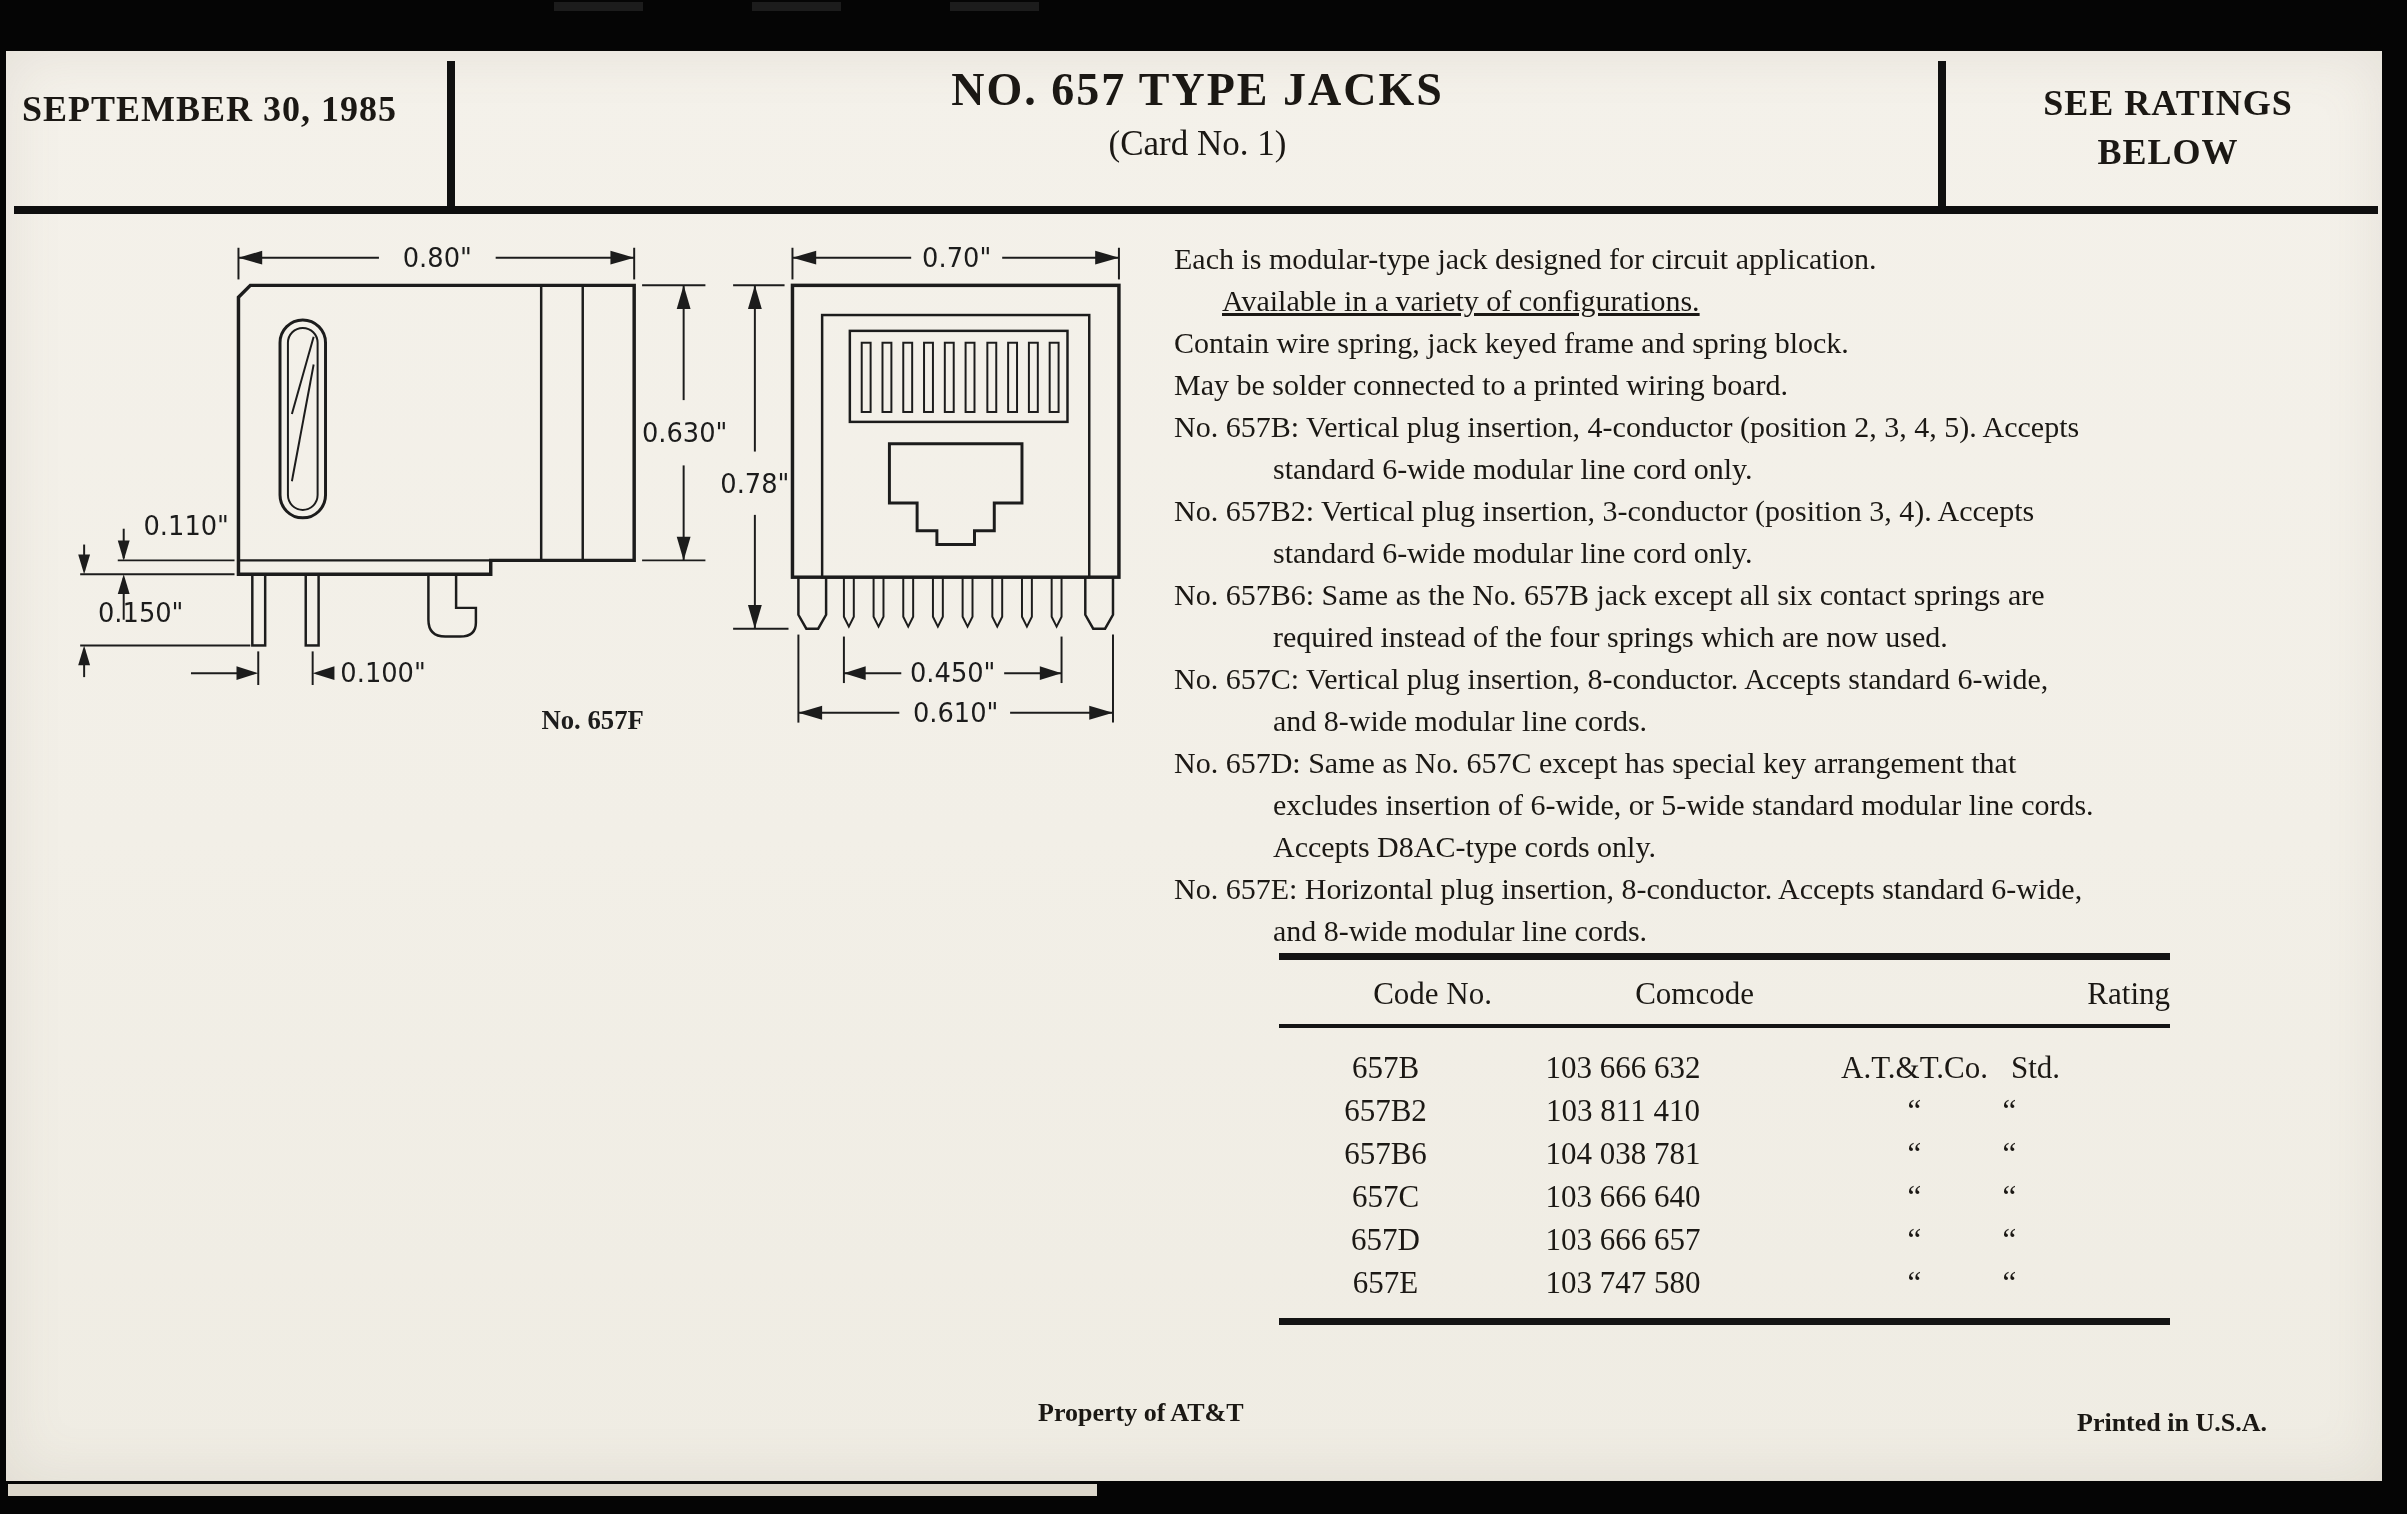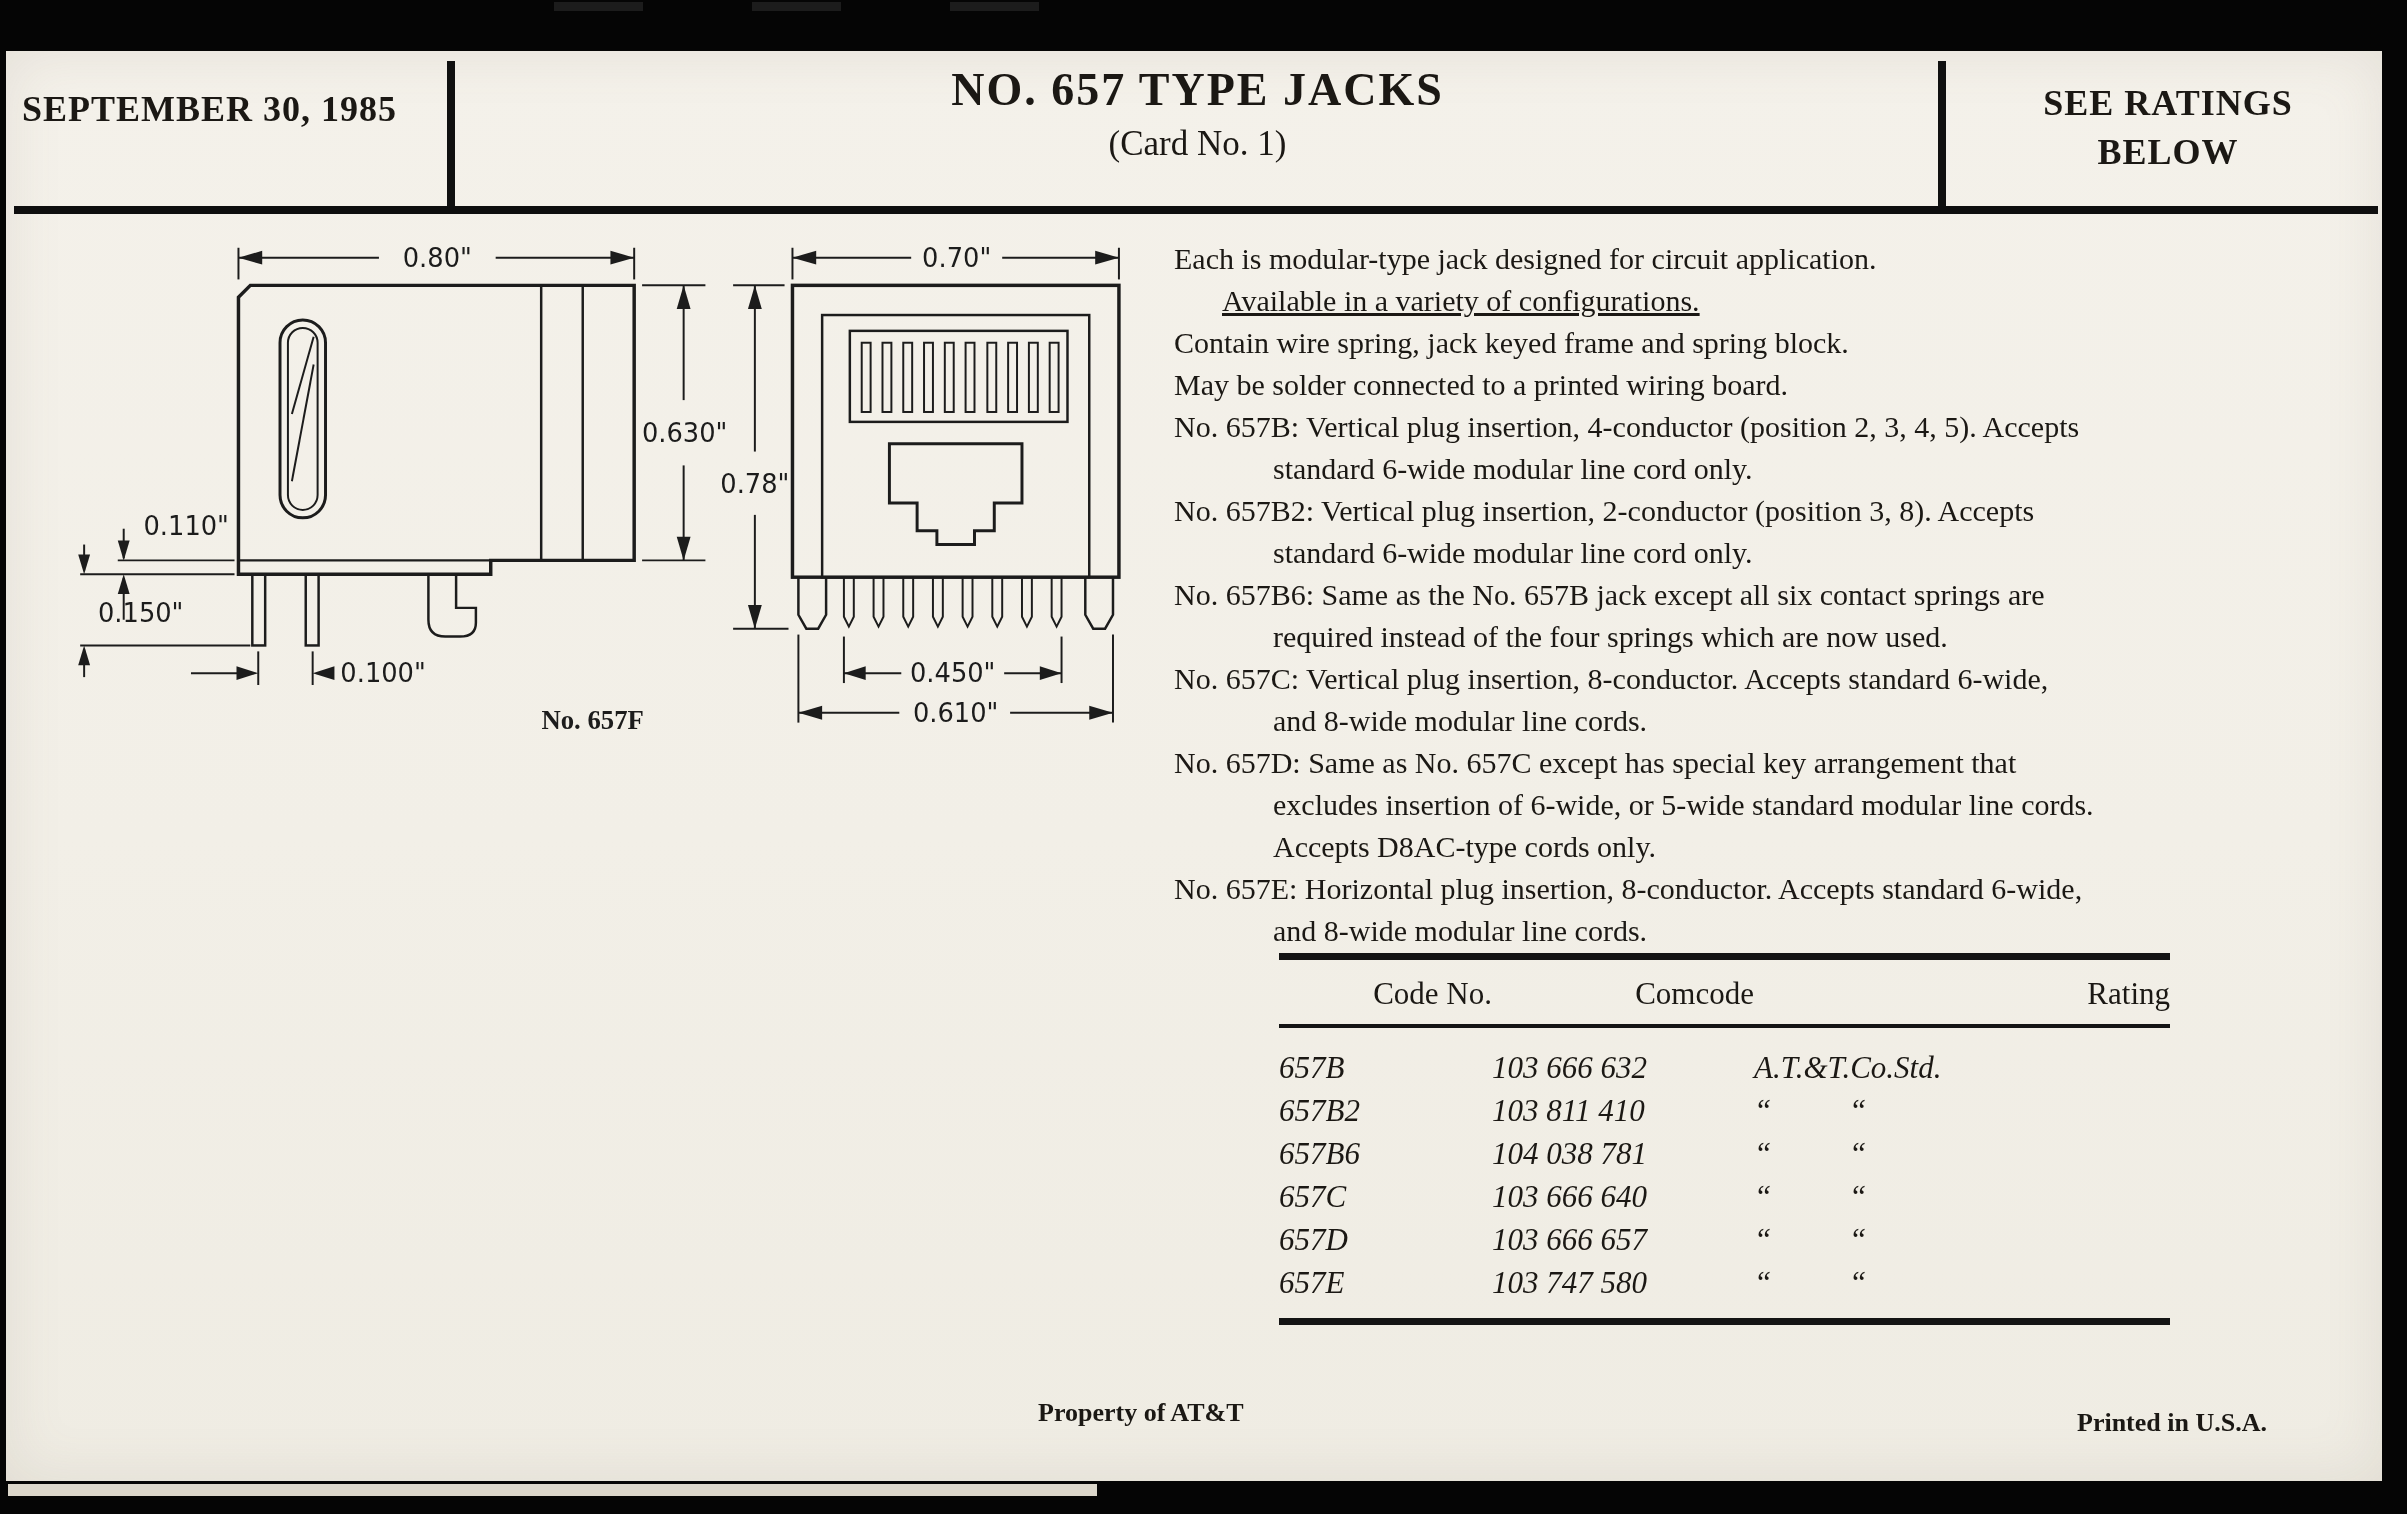--- a/index.html
+++ b/index.html
@@ -40,21 +40,21 @@
   
   .ratings-table{
     position:absolute;left:1279px;top:953px;width:891px;
     border-collapse:collapse;font-size:31px;
     border-top:7px solid #141414;border-bottom:7px solid #141414;
   }
   .ratings-table th{
     font-weight:normal;font-size:31px;padding:16px 0 12px;
     border-bottom:4px solid #141414;text-align:right;
   }
-  .ratings-table td{text-align:left;height:43px;white-space:nowrap;padding:0;font-style:italic;}
+  .ratings-table td{text-align:center;height:43px;white-space:nowrap;padding:0;}
   .ratings-table tbody tr:first-child td{padding-top:18px;}
   .ratings-table tbody tr:last-child td{padding-bottom:14px;}
   .col-code{width:213px;}
   .col-comcode{width:262px;}
   .col-rating{width:416px;}
   .r-seg{display:inline-block;min-width:95px;}
   
   .foot{position:absolute;font-size:26px;font-weight:bold;white-space:nowrap;}
   .foot-left{left:1038px;top:1398px;text-align:center;}
   .foot-right{left:2077px;top:1408px;}
@@ -203,21 +203,21 @@
   </g>
 </svg>
 
 <div class="desc">
   <div class="dl i0">Each is modular-type jack designed for circuit application.</div>
   <div class="dl i1">Available in a variety of configurations.</div>
   <div class="dl i0">Contain wire spring, jack keyed frame and spring block.</div>
   <div class="dl i0">May be solder connected to a printed wiring board.</div>
   <div class="dl i0">No. 657B: Vertical plug insertion, 4-conductor (position 2, 3, 4, 5). Accepts</div>
   <div class="dl i2">standard 6-wide modular line cord only.</div>
-  <div class="dl i0">No. 657B2: Vertical plug insertion, 2-conductor (position 3, 8). Accepts</div>
+  <div class="dl i0">No. 657B2: Vertical plug insertion, 3-conductor (position 3, 4). Accepts</div>
   <div class="dl i2">standard 6-wide modular line cord only.</div>
   <div class="dl i0">No. 657B6: Same as the No. 657B jack except all six contact springs are</div>
   <div class="dl i2">required instead of the four springs which are now used.</div>
   <div class="dl i0">No. 657C: Vertical plug insertion, 8-conductor. Accepts standard 6-wide,</div>
   <div class="dl i2">and 8-wide modular line cords.</div>
   <div class="dl i0">No. 657D: Same as No. 657C except has special key arrangement that</div>
   <div class="dl i2">excludes insertion of 6-wide, or 5-wide standard modular line cords.</div>
   <div class="dl i2">Accepts D8AC-type cords only.</div>
   <div class="dl i0">No. 657E: Horizontal plug insertion, 8-conductor. Accepts standard 6-wide,</div>
   <div class="dl i2">and 8-wide modular line cords.</div>

